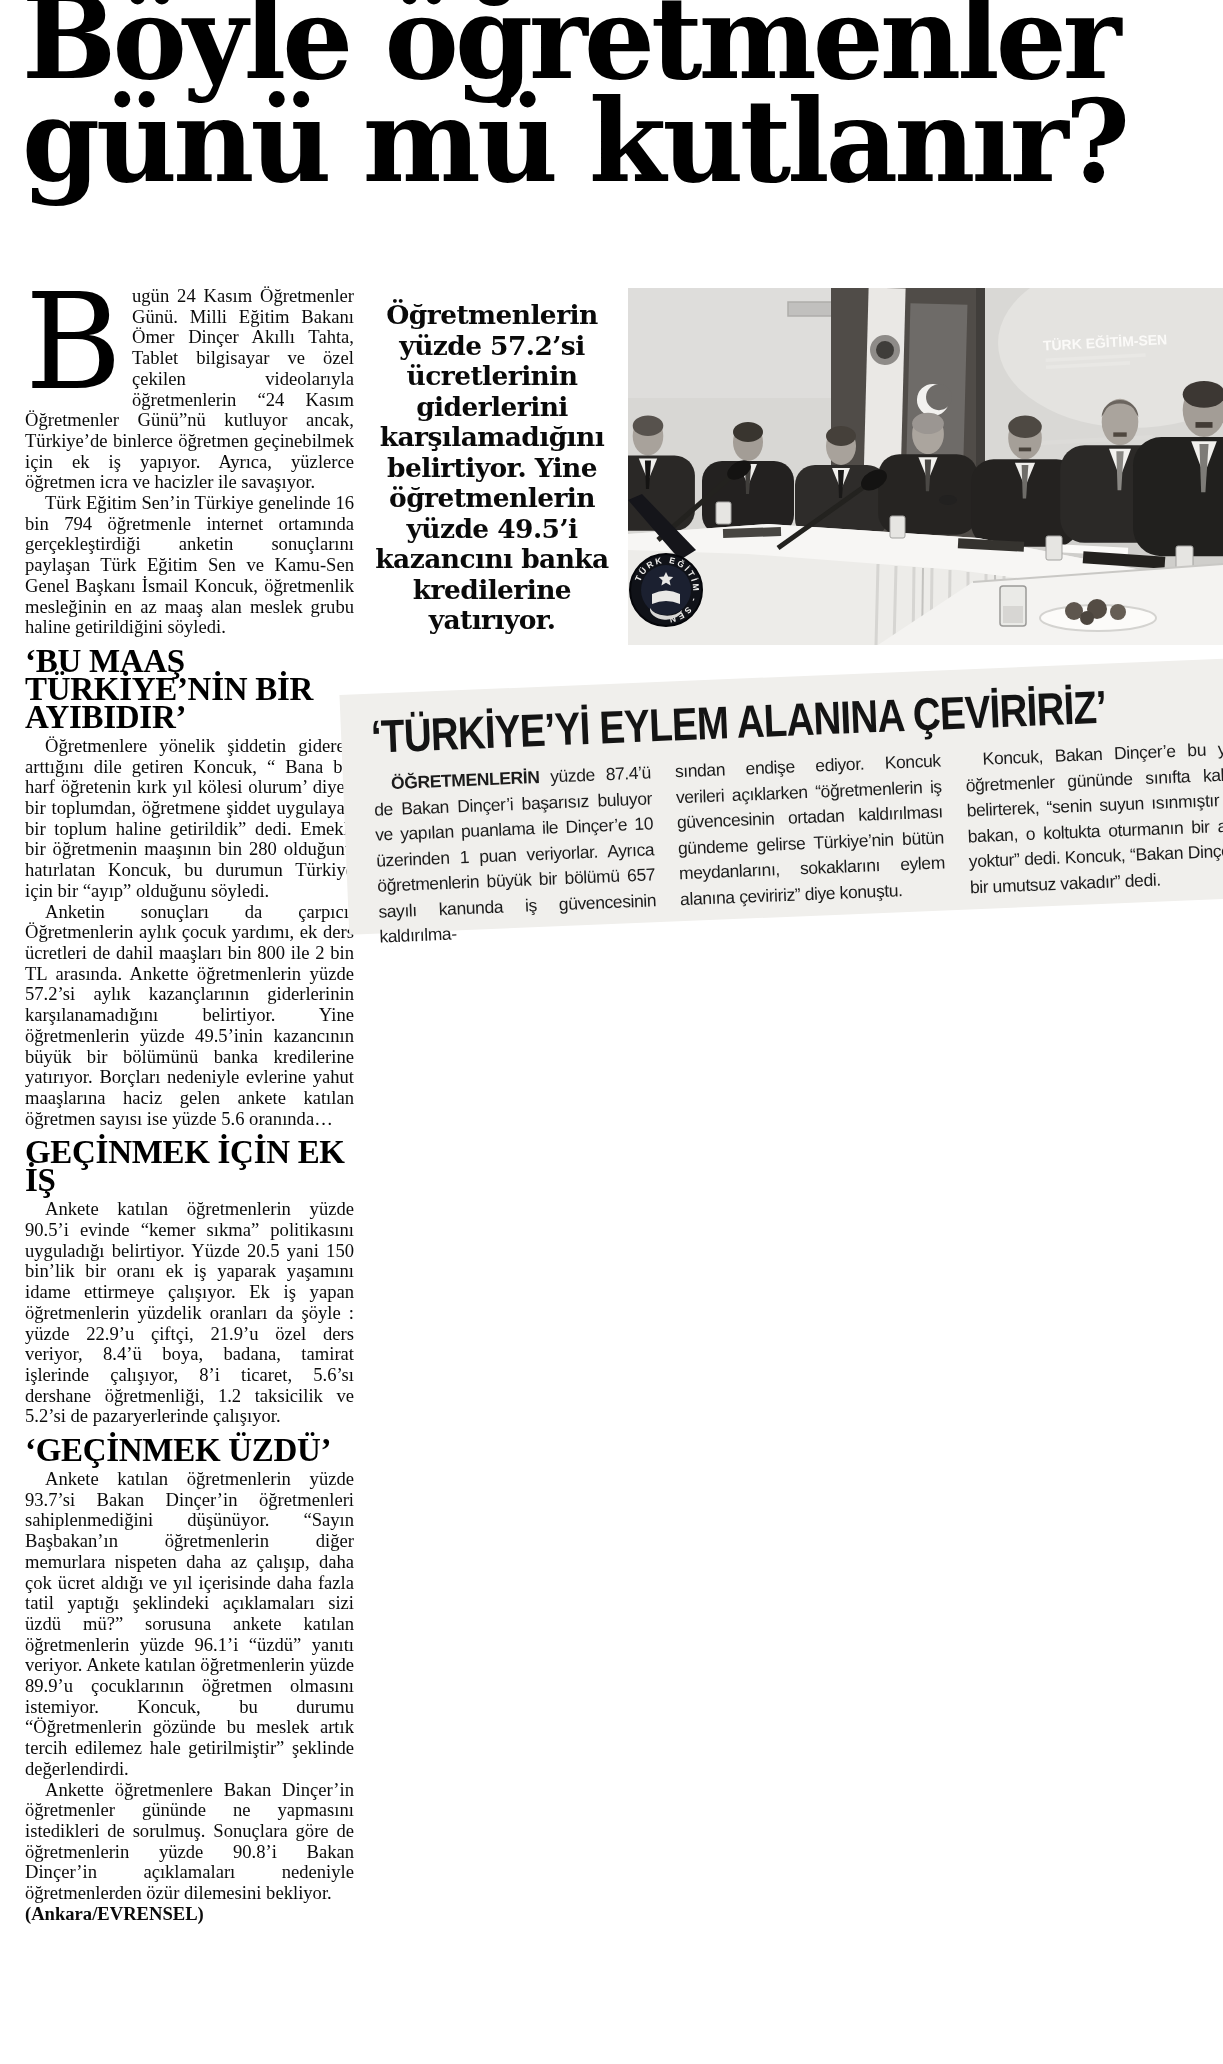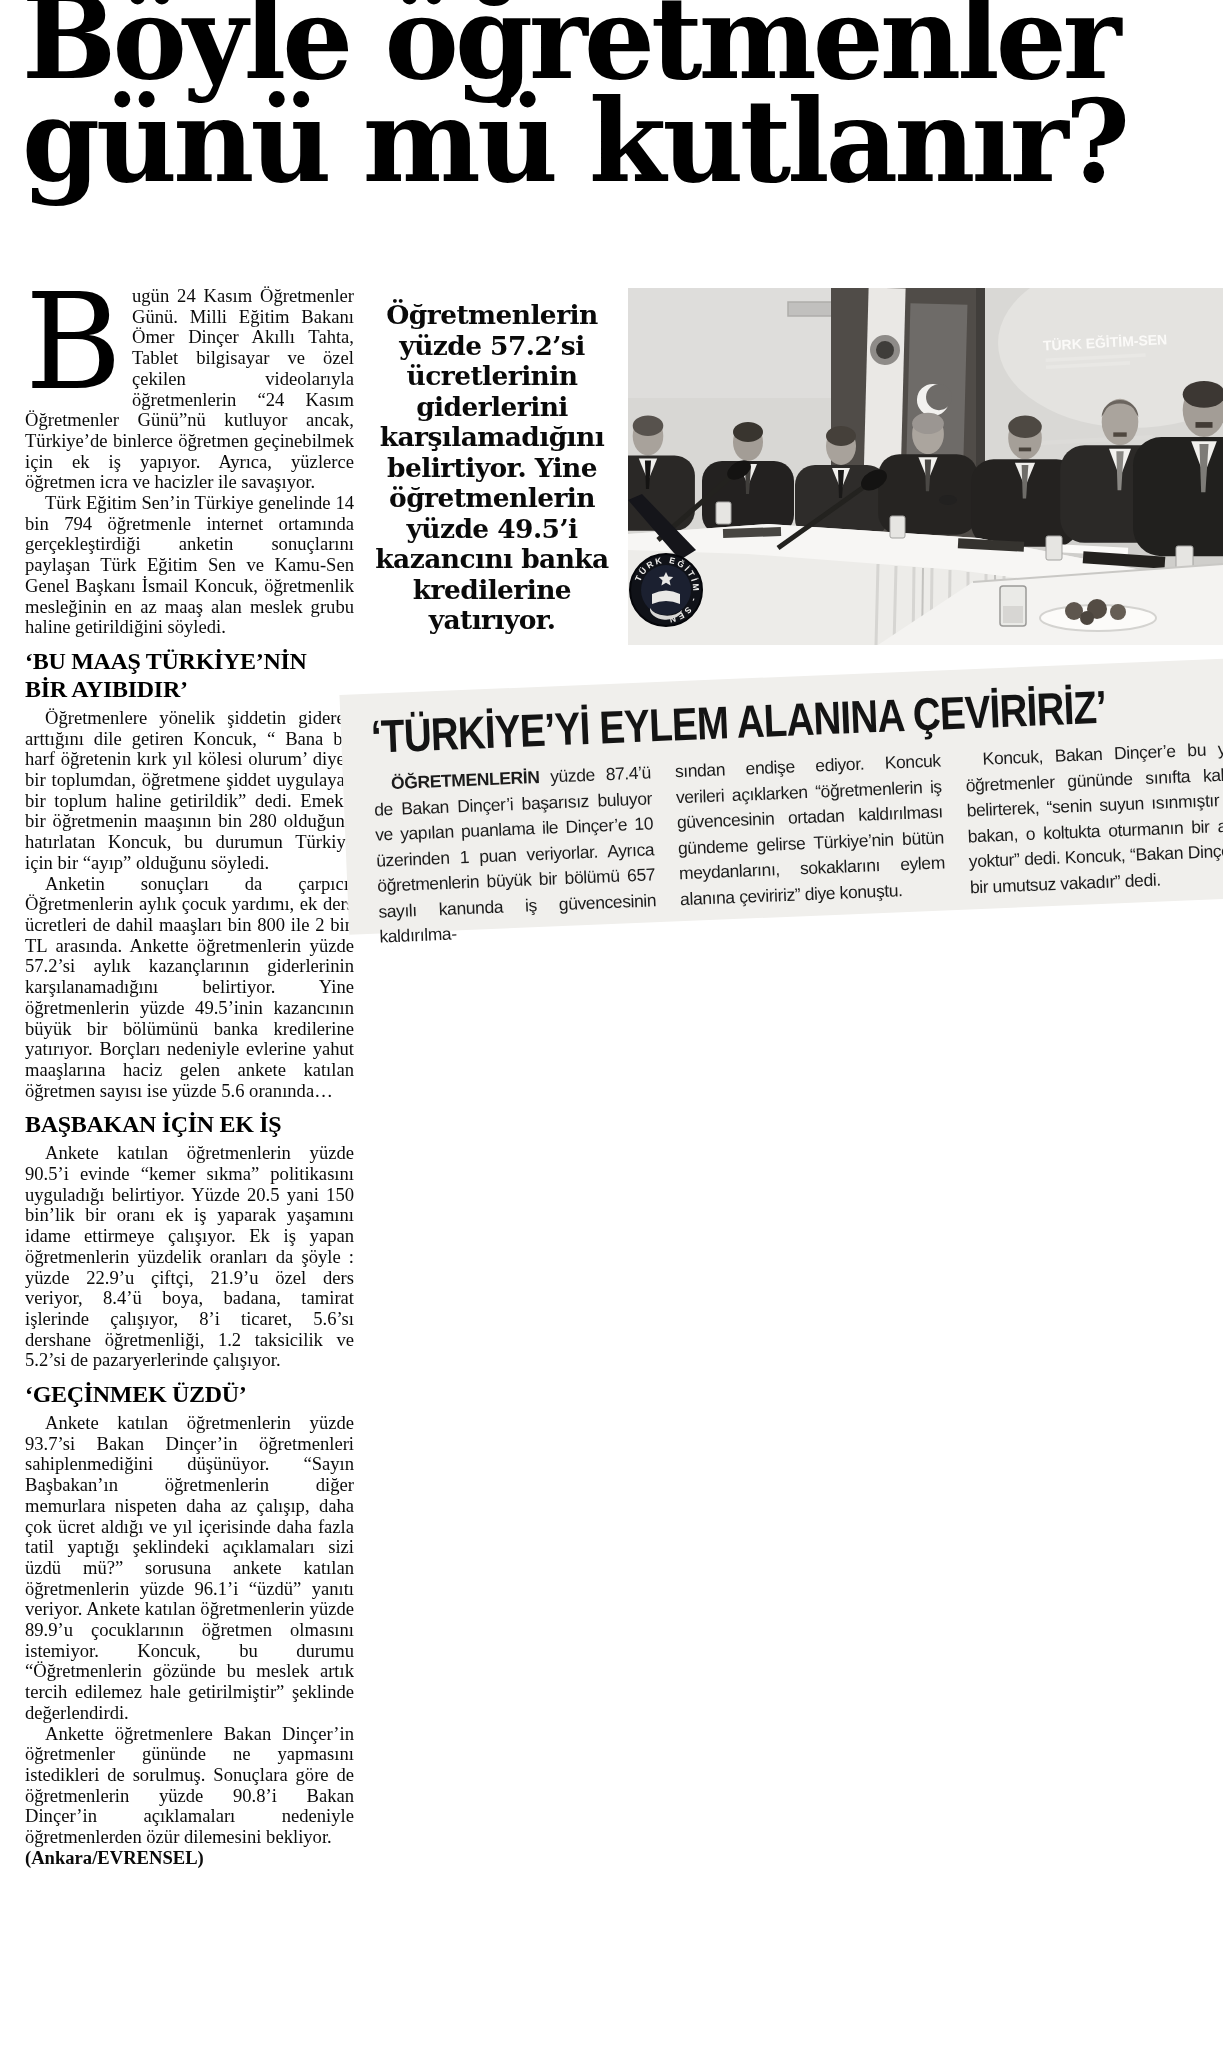--- a/index.html
+++ b/index.html
@@ -20,21 +20,21 @@
     position:absolute;left:25px;top:286px;width:329px;height:1762px;
     font-size:18.6px;line-height:20.7px;text-align:justify;overflow:hidden;
   }
   .leftcol p{margin:0;}
   .leftcol p.ind{text-indent:20px;}
   .dropcap{
     float:left;font-family:"DejaVu Serif", serif;font-weight:400;
     font-size:132px;line-height:96px;padding:8px 10px 0 0;color:#000;
   }
   .subhead{
-    font-weight:700;font-size:24px;line-height:28px;text-align:left;
+    font-weight:700;font-size:33px;line-height:28px;text-align:left;
     letter-spacing:-0.3px;margin:9px 0 5px 0;color:#000;
   }
   .sig{font-weight:700;margin:0;text-align:left;}
   
   .pullquote{
     position:absolute;left:366px;top:300px;width:252px;
     font-family:"DejaVu Serif", serif;font-weight:700;color:#0a0a0a;
     font-size:26.5px;line-height:30.5px;letter-spacing:-0.6px;text-align:center;
   }
   
@@ -68,25 +68,25 @@
 
 <div class="page">
 
   <div class="headline">
     <div>Böyle öğretmenler</div>
     <div>günü mü kutlanır?</div>
   </div>
 
   <div class="leftcol">
     <p><span class="dropcap">B</span><span>ugün 24 Kasım Öğretmenler Günü. Milli Eğitim Bakanı Ömer Dinçer Akıllı Tahta, Tablet bilgisayar ve özel çekilen videolarıyla öğretmenlerin “24 Kasım Öğretmenler Günü”nü kutluyor ancak, Türkiye’de binlerce öğretmen geçinebilmek için ek iş yapıyor. Ayrıca, yüzlerce öğretmen icra ve hacizler ile savaşıyor.</span></p>
-    <p class="ind">Türk Eğitim Sen’in Türkiye genelinde 14 bin 794 öğretmenle internet ortamında gerçekleştirdiği anketin sonuçlarını paylaşan Türk Eğitim Sen ve Kamu-Sen Genel Başkanı İsmail Koncuk, öğretmenlik mesleğinin en az maaş alan meslek grubu haline getirildiğini söyledi.</p>
+    <p class="ind">Türk Eğitim Sen’in Türkiye genelinde 16 bin 794 öğretmenle internet ortamında gerçekleştirdiği anketin sonuçlarını paylaşan Türk Eğitim Sen ve Kamu-Sen Genel Başkanı İsmail Koncuk, öğretmenlik mesleğinin en az maaş alan meslek grubu haline getirildiğini söyledi.</p>
     <div class="subhead">‘BU MAAŞ TÜRKİYE’NİN BİR AYIBIDIR’</div>
     <p class="ind">Öğretmenlere yönelik şiddetin giderek arttığını dile getiren Koncuk, “ Bana bir harf öğretenin kırk yıl kölesi olurum’ diyen bir toplumdan, öğretmene şiddet uygulayan bir toplum haline getirildik” dedi. Emekli bir öğretmenin maaşının bin 280 olduğunu hatırlatan Koncuk, bu durumun Türkiye için bir “ayıp” olduğunu söyledi.</p>
     <p class="ind">Anketin sonuçları da çarpıcı: Öğretmenlerin aylık çocuk yardımı, ek ders ücretleri de dahil maaşları bin 800 ile 2 bin TL arasında. Ankette öğretmenlerin yüzde 57.2’si aylık kazançlarının giderlerinin karşılanamadığını belirtiyor. Yine öğretmenlerin yüzde 49.5’inin kazancının büyük bir bölümünü banka kredilerine yatırıyor. Borçları nedeniyle evlerine yahut maaşlarına haciz gelen ankete katılan öğretmen sayısı ise yüzde 5.6 oranında…</p>
-    <div class="subhead">BAŞBAKAN İÇİN EK İŞ</div>
+    <div class="subhead">GEÇİNMEK İÇİN EK İŞ</div>
     <p class="ind">Ankete katılan öğretmenlerin yüzde 90.5’i evinde “kemer sıkma” politikasını uyguladığı belirtiyor. Yüzde 20.5 yani 150 bin’lik bir oranı ek iş yaparak yaşamını idame ettirmeye çalışıyor. Ek iş yapan öğretmenlerin yüzdelik oranları da şöyle : yüzde 22.9’u çiftçi, 21.9’u özel ders veriyor, 8.4’ü boya, badana, tamirat işlerinde çalışıyor, 8’i ticaret, 5.6’sı dershane öğretmenliği, 1.2 taksicilik ve 5.2’si de pazaryerlerinde çalışıyor.</p>
     <div class="subhead">‘GEÇİNMEK ÜZDÜ’</div>
     <p class="ind">Ankete katılan öğretmenlerin yüzde 93.7’si Bakan Dinçer’in öğretmenleri sahiplenmediğini düşünüyor. “Sayın Başbakan’ın öğretmenlerin diğer memurlara nispeten daha az çalışıp, daha çok ücret aldığı ve yıl içerisinde daha fazla tatil yaptığı şeklindeki açıklamaları sizi üzdü mü?” sorusuna ankete katılan öğretmenlerin yüzde 96.1’i “üzdü” yanıtı veriyor. Ankete katılan öğretmenlerin yüzde 89.9’u çocuklarının öğretmen olmasını istemiyor. Koncuk, bu durumu “Öğretmenlerin gözünde bu meslek artık tercih edilemez hale getirilmiştir” şeklinde değerlendirdi.</p>
     <p class="ind">Ankette öğretmenlere Bakan Dinçer’in öğretmenler gününde ne yapmasını istedikleri de sorulmuş. Sonuçlara göre de öğretmenlerin yüzde 90.8’i Bakan Dinçer’in açıklamaları nedeniyle öğretmenlerden özür dilemesini bekliyor.</p>
     <p class="sig">(Ankara/EVRENSEL)</p>
   </div>
 
   <div class="pullquote">Öğretmenlerin yüzde 57.2’si ücretlerinin giderlerini karşılamadığını belirtiyor. Yine öğretmenlerin yüzde 49.5’i kazancını banka kredilerine yatırıyor.</div>
 
   <svg class="photo" viewBox="0 0 595 357" xmlns="http://www.w3.org/2000/svg">

